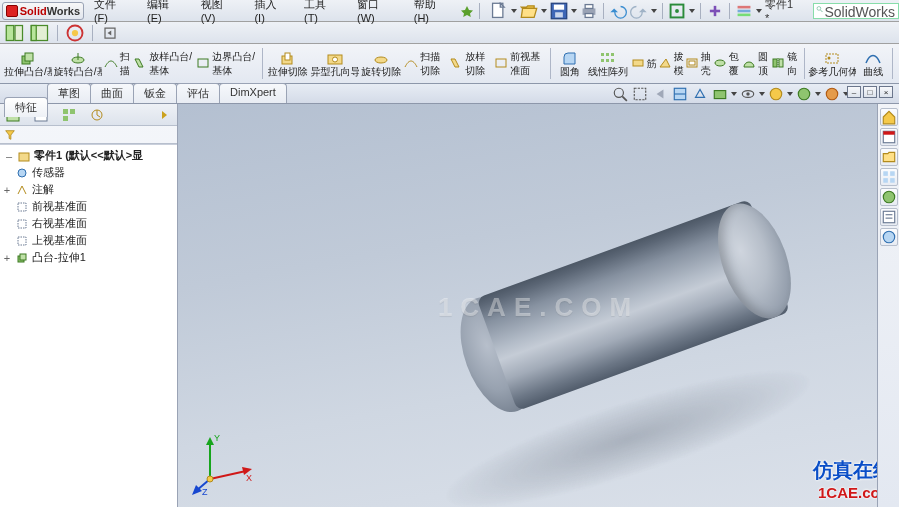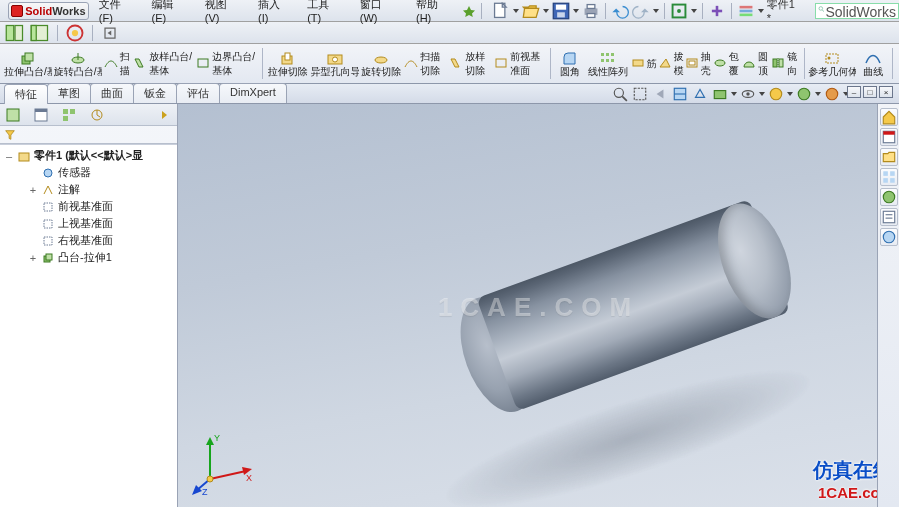--- a/index.html
+++ b/index.html
@@ -1,19 +1,19 @@
 <!DOCTYPE html>
 <html><head>
 <meta charset="utf-8">
 <style>
   * { box-sizing: border-box; margin: 0; padding: 0; font-family: "Microsoft YaHei", Tahoma, sans-serif; }
   body { width: 899px; height: 507px; background: #d4d0c8; overflow: hidden; font-size: 11px; color: #222; }
 
   
-  .menubar { display: flex; align-items: center; height: 22px; background: linear-gradient(#eef1f6,#dde3ec); border-bottom: 1px solid #a0a0a0; padding-left: 8px; gap: 2px; }
+  .menubar { display: flex; align-items: center; height: 22px; background: linear-gradient(#eef1f6,#dde3ec); border-bottom: 1px solid #a0a0a0; padding-left: 2px; gap: 2px; }
   .sw-logo { width: 84px; height: 18px; background: linear-gradient(#f7f7f7,#e2e6ee); border: 1px solid #9aa3b5; border-radius: 3px; display: flex; align-items: center; justify-content: center; gap: 2px; font-weight: bold; }
   .sw-logo .cube { width: 12px; height: 12px; background: #d22; border: 1px solid #800; border-radius: 2px; }
   .sw-logo .text span:first-child { color: #b00; }
   .menu-item { padding: 2px 8px; cursor: default; }
   .menu-right { margin-left: auto; display: flex; align-items: center; gap: 4px; }
   .doc-title { font-size: 11px; color: #333; padding-right:10px; }
   .search-box { width: 88px; height: 16px; background: #fff; border: 1px solid #8da; display:flex; align-items:flex-start; gap:1px; padding:0 2px; font-size:14px; color:#555; overflow:hidden;}
   .mini-icon { width: 14px; height: 14px; display: inline-flex; align-items: center; justify-content: center; border:1px solid transparent; border-radius:2px;}
   .mini-icon svg { width:12px; height:12px; }
   .toolbar-std { display: flex; align-items: center; gap: 1px; padding-left:4px;}
@@ -31,37 +31,37 @@
   .cmdgroup .ico { width:18px; height:16px; display:flex; align-items:center; justify-content:center;}
   .cmdgroup .lbl { font-size:10px; line-height:10px; text-align:center; white-space:nowrap; max-width:48px; overflow:hidden;}
   .cmd-tall { flex-direction:column; }
   .cmd2col { display:flex; flex-direction:row; gap:1px; justify-content:center;}
   .cmd2col .row { display:flex; align-items:center; gap:2px; font-size:10px;}
   .vsep { width:1px; background:#aeb6c7; margin:2px 2px;}
 
   
   .tabsrow { height: 20px; background: linear-gradient(#e7ecf4,#d4dbe8); border-bottom:1px solid #8d97aa; display:flex; align-items:flex-end; padding-left:4px; gap:0; position:relative;}
   .tab { padding:2px 10px 2px 10px; font-size:11px; background:linear-gradient(#f6f8fb,#e8ecf3); border:1px solid #9aa3b5; border-bottom:none; border-top-left-radius:4px; border-top-right-radius:4px; margin-right:-1px; color:#333;}
-  .tab.active { background:linear-gradient(#fff,#eef1f6); position:relative; top:1px; }
+  .tab.active { background:linear-gradient(#fff,#eef1f6); position:relative; top:14px; }
   .viewtools { position:absolute; right:50px; top:0; height:20px; display:flex; align-items:center; gap:2px;}
   .viewtools .vt { width:18px; height:16px; display:flex; align-items:center; justify-content:center; border:1px solid transparent; border-radius:2px;}
   .wnd-ctrls { position:absolute; right:6px; top:2px; display:flex; gap:2px;}
   .wnd-ctrls .wc { width:14px; height:12px; border:1px solid #6b768c; background:linear-gradient(#f7f8fb,#dde3ec); display:flex; align-items:center; justify-content:center; font-size:8px;}
 
   
   .content { display:flex; height:403px;}
   .sidebar { width:178px; background:linear-gradient(#f4f6fa,#e8ecf3); border-right:1px solid #9aa3b5; display:flex; flex-direction:column;}
   .side-top { height:22px; background:linear-gradient(#eef1f6,#dde3ec); border-bottom:1px solid #b7bfcd; display:flex; align-items:center; padding:0 4px; gap:10px;}
   .side-top .sico { width:18px; height:18px; display:flex; align-items:center; justify-content:center; border:1px solid transparent; border-radius:2px;}
   .side-filter { height:18px; border-bottom:1px solid #b7bfcd; display:flex; align-items:center; padding:0 4px;}
   .tree { flex:1; background:#fff; border-top:1px solid #c9cfdb; overflow:auto; padding:2px 0;}
   .tree-item { display:flex; align-items:center; gap:3px; padding:1px 2px 1px 4px; font-size:11px;}
   .tree-item .tw { width:10px; text-align:center; color:#666;}
   .tree-item .ticon { width:14px; height:14px; display:flex; align-items:center; justify-content:center;}
-  .tree-item.indent1 { padding-left:28px;}
+  .tree-item.indent1 { padding-left:2px;}
 
   .viewport { flex:1; position:relative; background: linear-gradient(170deg,#b4c0d1 0%, #c0cad8 35%, #cfd7e2 65%, #dbe1ea 100%); overflow:hidden;}
   .watermark { position:absolute; top:188px; left:50%; transform:translateX(-50%); font-size:26px; letter-spacing:8px; color:rgba(255,255,255,0.38); font-weight:bold; text-shadow:0 1px 1px rgba(0,0,0,0.08); white-space:nowrap;}
   .branding { position:absolute; right:6px; bottom:6px; text-align:right; font-weight:bold;}
   .branding .cn { color:#0a4ec7; font-size:20px; text-shadow:0 0 2px #fff,0 0 3px #fff;}
   .branding .url { color:#d01818; font-size:15px; text-shadow:0 0 2px #fff,0 0 3px #fff;}
   .triad { position:absolute; left:10px; bottom:10px; width:70px; height:70px;}
 
   .right-rail { position:absolute; right:0; top:0; width:22px; height:100%; background:linear-gradient(#f2f4f8,#e3e8f1); border-left:1px solid #9aa3b5; display:flex; flex-direction:column; gap:2px; padding:4px 2px;}
   .right-rail .rb { width:18px; height:18px; display:flex; align-items:center; justify-content:center; border:1px solid #b7bfcd; border-radius:2px; background:linear-gradient(#fbfcfe,#e8ecf3);}
@@ -555,30 +555,30 @@
           </span>
           <span>前视基准面</span>
         </div>
       <div class="tree-item indent1">
           <span class="tw"></span>
           <span class="ticon">
             <svg viewBox="0 0 14 14">
               <rect x="3" y="3" width="8" height="8" fill="none" stroke="#6b7a93" stroke-dasharray="1.5 1"></rect>
             </svg>
           </span>
-          <span>上视基准面</span>
+          <span>右视基准面</span>
         </div>
       <div class="tree-item indent1">
           <span class="tw"></span>
           <span class="ticon">
             <svg viewBox="0 0 14 14">
               <rect x="3" y="3" width="8" height="8" fill="none" stroke="#6b7a93" stroke-dasharray="1.5 1"></rect>
             </svg>
           </span>
-          <span>右视基准面</span>
+          <span>上视基准面</span>
         </div>
       <div class="tree-item indent1">
           <span class="tw">+</span>
           <span class="ticon">
             <svg viewBox="0 0 14 14">
               <rect x="3" y="5" width="6" height="6" fill="#8fc46f" stroke="#3d7a22"></rect>
               <rect x="5" y="3" width="6" height="6" fill="#bfe0a7" stroke="#3d7a22"></rect>
             </svg>
           </span>
           <span>凸台-拉伸1</span>

